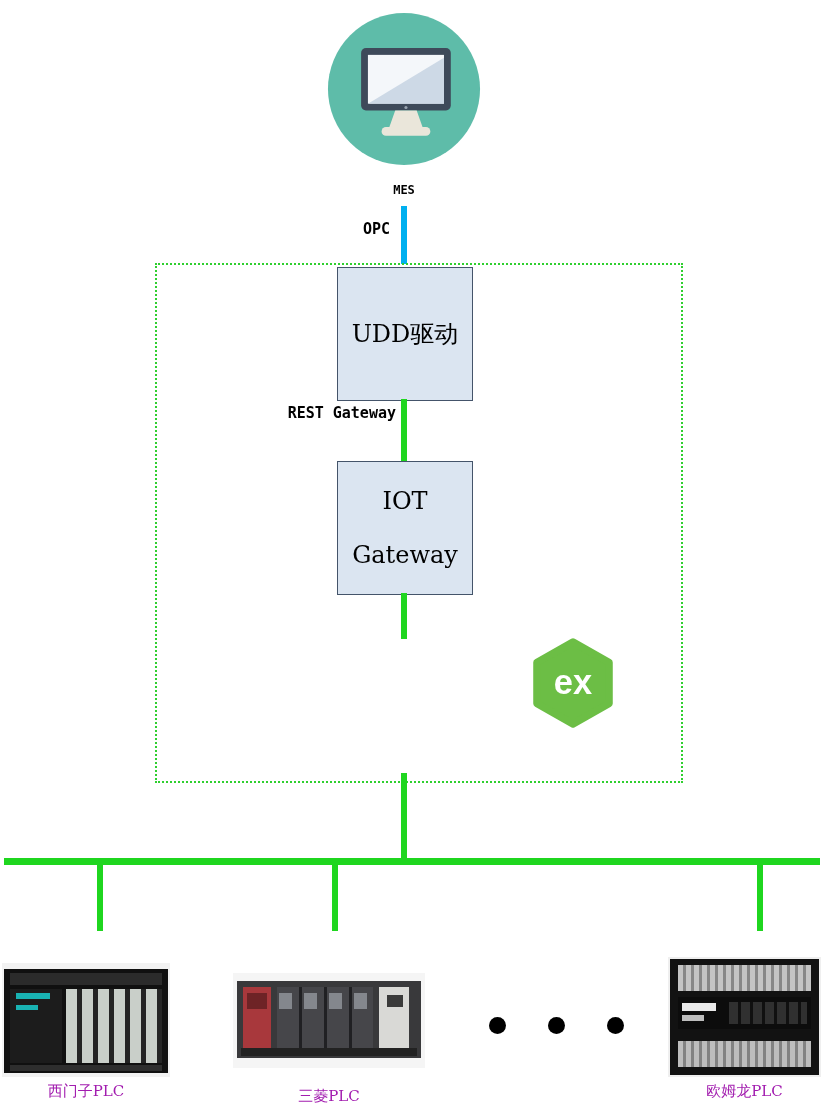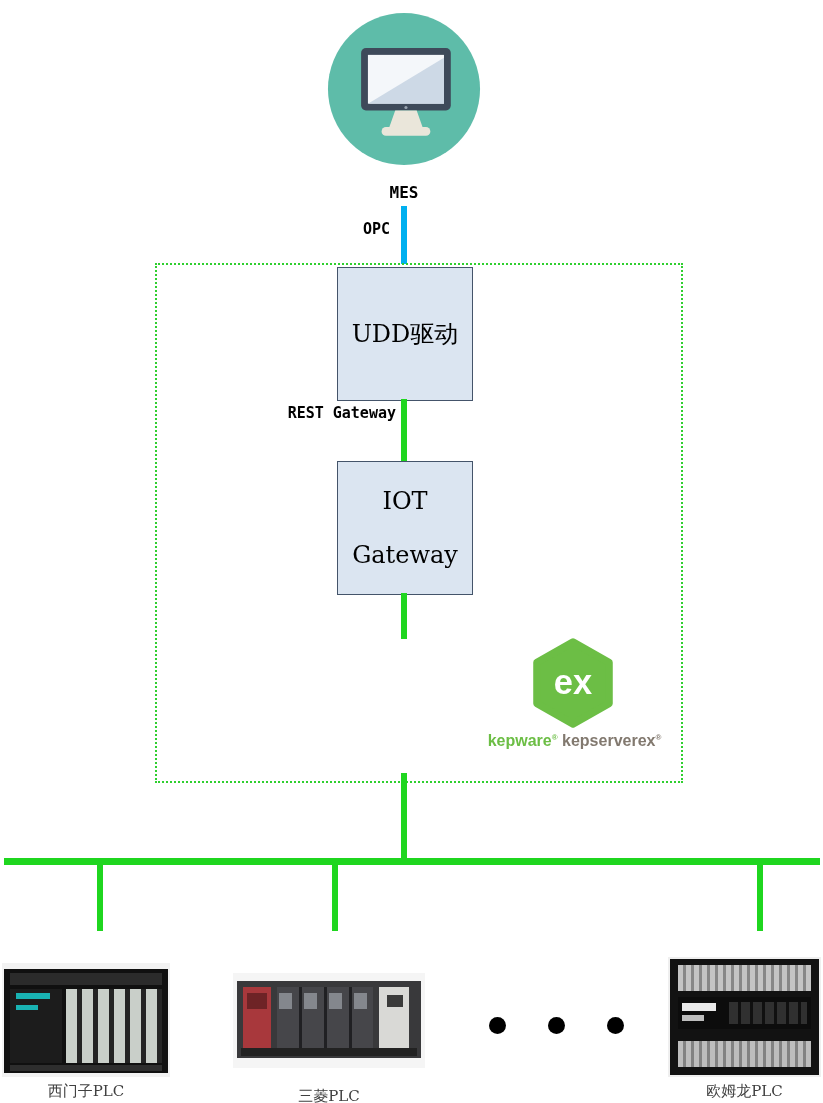--- a/index.html
+++ b/index.html
@@ -25,21 +25,21 @@
   .mono{font-family:"DejaVu Sans Mono", monospace;font-weight:700;color:#000;font-size:15px;}
 
   
   .kep-text{position:absolute;text-align:center;font-family:"Liberation Sans", sans-serif;
             font-weight:700;font-size:16px;letter-spacing:0px;white-space:nowrap;}
   .kep-brand{color:#6cbe45;}
   .kep-product{color:#82796f;}
   .kep-mark{font-size:8px;vertical-align:super;}
 
   
-  .dev-label{position:absolute;text-align:center;font-size:15px;color:#404040;}
+  .dev-label{position:absolute;text-align:center;font-size:15px;color:#a21caf;}
 
   
   .dots{position:absolute;display:flex;gap:42px;align-items:center;}
   .dot{width:17px;height:17px;border-radius:50%;background:#000;}
 
   
   .plc{position:absolute;}
   .plc-siemens{background:#f2f2f2;}
   .s-body{position:absolute;left:2px;top:6px;right:2px;bottom:4px;background:#101010;}
   .s-topstrip{position:absolute;left:6px;top:4px;right:6px;height:12px;background:#2b2b2b;}
@@ -84,21 +84,21 @@
       <circle cx="80" cy="80" r="78" fill="#5ebca9"></circle>
       <rect x="36" y="38" width="92" height="64" rx="5" fill="#3e4a5a"></rect>
       <rect x="43" y="45" width="78" height="50" fill="#f4f7fa"></rect>
       <polygon points="43,95 121,48 121,95" fill="#cdd9e6"></polygon>
       <circle cx="82" cy="99" r="1.6" fill="#9aa5b1"></circle>
       <polygon points="71,102 93,102 99,119 65,119" fill="#eae6da"></polygon>
       <rect x="57" y="119" width="50" height="9" rx="4.5" fill="#eae6da"></rect>
     </svg>
   </div>
 
-  <div class="abs mono" style="left:374px;top:183px;width:60px;text-align:center;font-size:16px;">MES</div>
+  <div class="abs mono" style="left:374px;top:183px;width:60px;text-align:center;font-size:12px;">MES</div>
 
   <div class="abs mono" style="left:338px;top:220px;width:52px;text-align:right;">OPC</div>
   <div class="line-v line-cyan" style="left:401px;top:206px;height:58px;"></div>
 
   <div class="dotted-box" style="left:155px;top:263px;width:524px;height:516px;"></div>
 
   <div class="pbox" style="left:337px;top:267px;">
     <span>UDD驱动</span>
   </div>
 
@@ -114,24 +114,20 @@
   <div class="line-v line-green" style="left:401px;top:593px;height:46px;"></div>
 
 
   <div class="abs" style="left:532px;top:637px;width:82px;height:92px;text-align:right;">
     <svg width="82" height="92" viewBox="0 0 100 112">
       <polygon points="50,6 94,31 94,81 50,106 6,81 6,31" fill="#6cbe45" stroke="#6cbe45" stroke-width="9" stroke-linejoin="round"></polygon>
       <text x="50" y="70" text-anchor="middle" font-family="Liberation Sans, sans-serif" font-weight="bold" font-size="42" fill="#ffffff">ex</text>
     </svg>
   </div>
 
-  <div class="kep-text" style="left:462px;top:732px;width:225px;">
-    <span class="kep-brand">kepware</span><span class="kep-brand kep-mark">®</span>
-    <span class="kep-product">kepserverex</span><span class="kep-product kep-mark">®</span>
-  </div>
 
   <div class="line-v line-green" style="left:401px;top:773px;height:90px;"></div>
 
   <div class="bus" style="left:4px;top:858px;width:816px;"></div>
 
   <div class="line-v line-green" style="left:97px;top:863px;height:68px;"></div>
   <div class="line-v line-green" style="left:332px;top:863px;height:68px;"></div>
   <div class="line-v line-green" style="left:757px;top:863px;height:68px;"></div>
 
   <div class="plc plc-siemens" style="left:2px;top:963px;width:168px;height:114px;">

